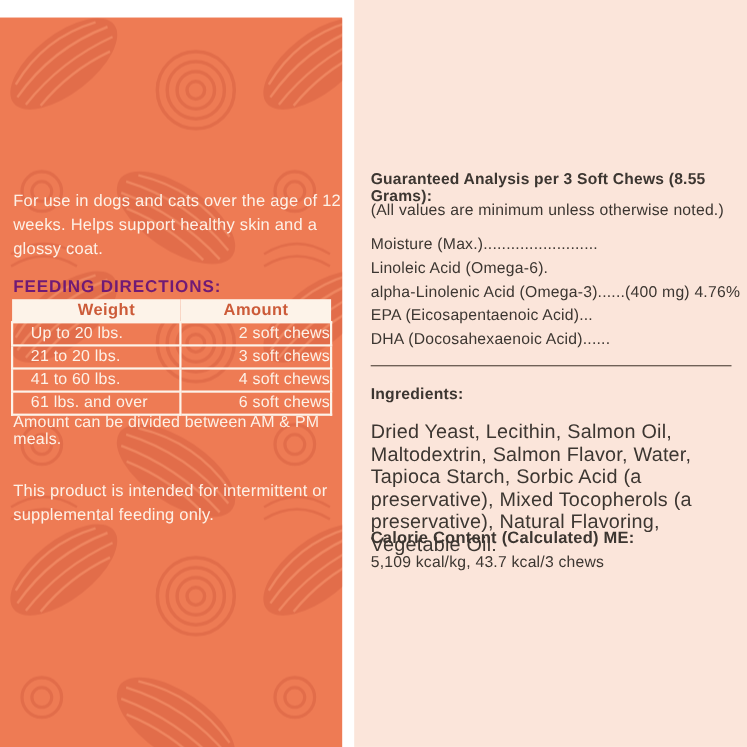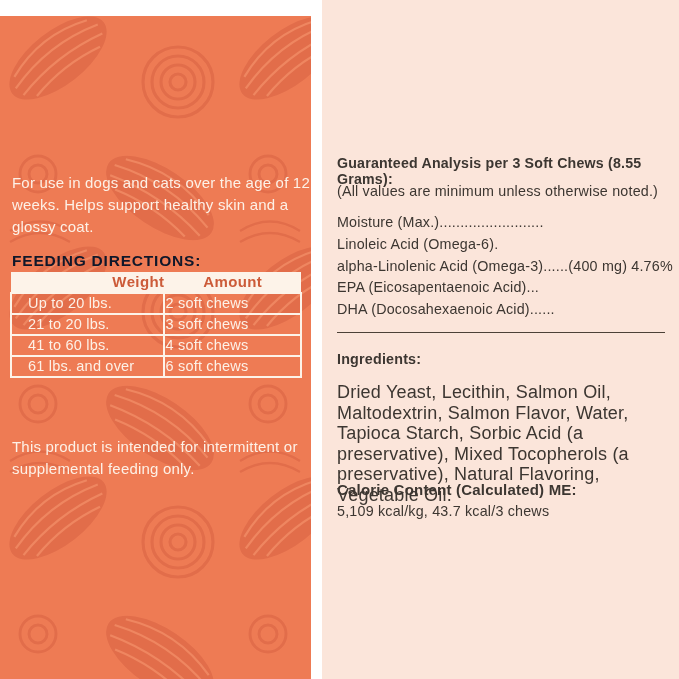--- a/index.html
+++ b/index.html
@@ -16,38 +16,38 @@
     overflow:hidden;
   }
   .pattern-svg{position:absolute;left:0;top:0;}
   .left-content{position:absolute;left:0;top:0;width:100%;height:100%;}
   .intro{
     position:absolute;left:12px;top:156px;width:302px;
     color:#fdf1e7;font-size:15px;line-height:22px;letter-spacing:.2px;
   }
   .feeding-heading{
     position:absolute;left:12px;top:236px;
-    color:#0f172a;font-size:15.5px;font-weight:bold;letter-spacing:.8px;
+    color:#701a75;font-size:15.5px;font-weight:bold;letter-spacing:.8px;
   }
   table.feeding{
     position:absolute;left:10px;top:256px;width:292px;
     border-collapse:collapse;table-layout:fixed;
   }
   table.feeding th{
     background:#fdf3e9;color:#cc5b39;font-size:15px;font-weight:bold;
     letter-spacing:.4px;height:17px;padding:1px 0 2px 0;
   }
-  table.feeding th.col-weight{text-align:right;padding-left:18px;width:50%;}
+  table.feeding th.col-weight{text-align:center;padding-left:18px;width:50%;}
   table.feeding th.col-amount{text-align:center;width:50%;}
   table.feeding td{
     border:2.5px solid #fdf3e9;color:#fdf1e7;font-size:14.5px;
     height:16px;padding:1px 0 2px 0;letter-spacing:.2px;
   }
   table.feeding td.cell-weight{text-align:left;padding-left:16px;}
-  table.feeding td.cell-amount{text-align:left;}
+  table.feeding td.cell-amount{text-align:right;}
   .note{
     position:absolute;left:12px;top:360px;width:302px;
     color:#fdf1e7;font-size:14.5px;letter-spacing:.2px;
   }
   .para-intermittent{
     position:absolute;left:12px;top:420px;width:300px;
     color:#fdf1e7;font-size:15px;line-height:22px;letter-spacing:.2px;
   }
   .para-caution{
     position:absolute;left:12px;top:480px;width:306px;
@@ -156,20 +156,21 @@
             <td class="cell-weight">41 to 60 lbs.</td>
             <td class="cell-amount">4 soft chews</td>
           </tr>
           <tr>
             <td class="cell-weight">61 lbs. and over</td>
             <td class="cell-amount">6 soft chews</td>
           </tr>
         </tbody>
       </table>
 
+      <div class="note">Amount can be divided between AM &amp; PM meals.</div>
 
       <div class="para-intermittent">This product is intended for intermittent or supplemental feeding only.</div>
 
     </div>
   </div>
 
   <div class="panel-right">
     <div class="ga-heading">Guaranteed Analysis per 3 Soft Chews (8.55 Grams):</div>
 
     <div class="ga-note">(All values are minimum unless otherwise noted.)</div>

